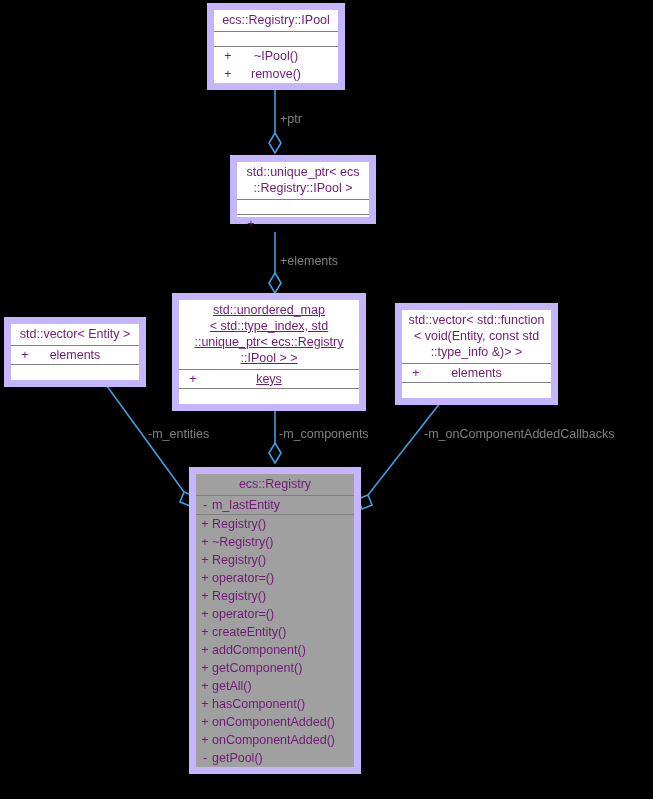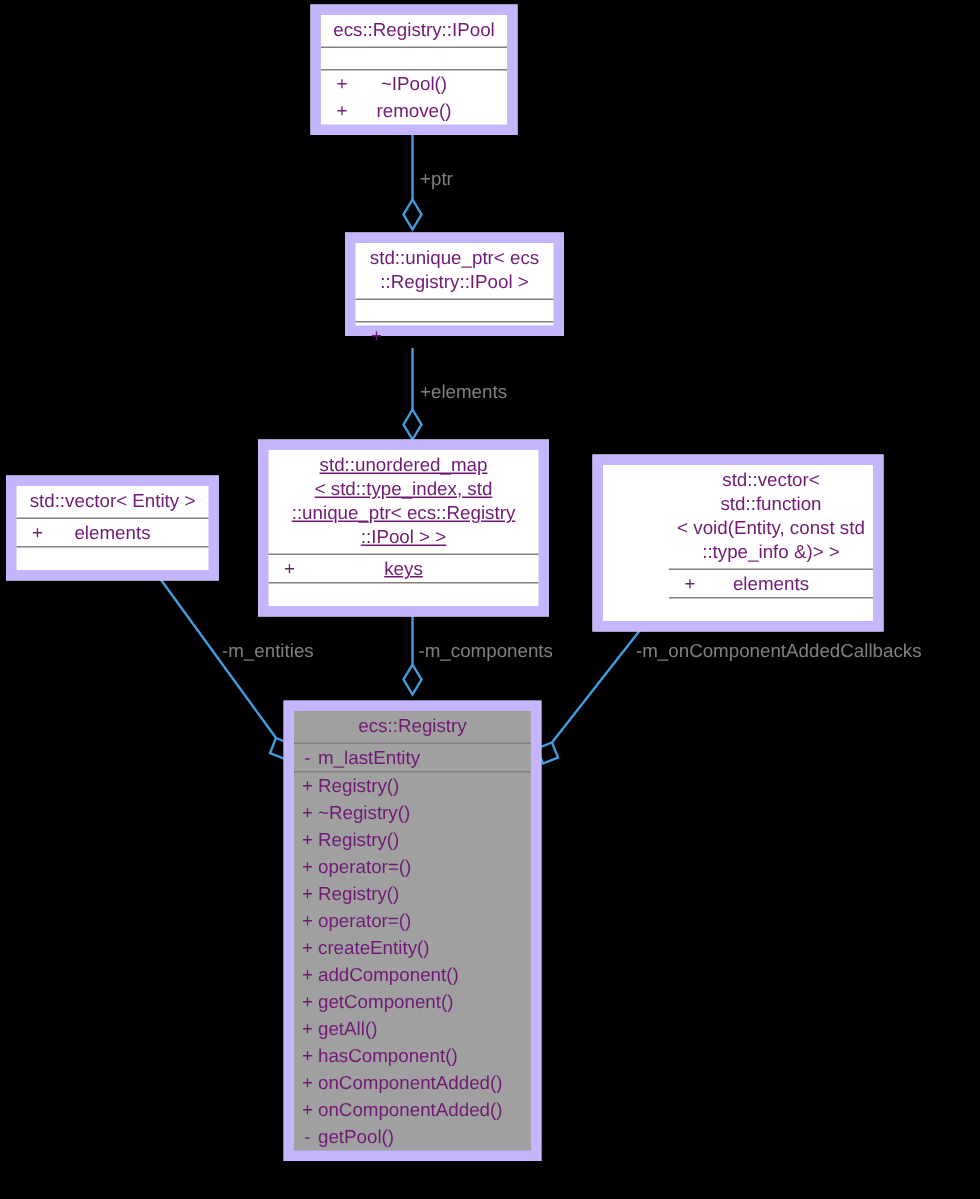--- a/index.html
+++ b/index.html
@@ -149,21 +149,21 @@
     <div class="sec title">std::vector&lt; Entity &gt;</div>
     <div class="sec">
       <div class="row centered-member">
         <span class="vis">+</span>
         <span class="mname">elements</span>
       </div>
     </div>
     <div class="sec empty"></div>
   </div>
 
-  <div class="uml-box" style="left:395px; top:303px; width:194px;padding-left:44px;">
+  <div class="uml-box" style="left:395px; top:303px; width:163px;">
     <div class="sec title">std::vector&lt; std::function
 &lt; void(Entity, const std
 ::type_info &amp;)&gt; &gt;</div>
     <div class="sec">
       <div class="row centered-member">
         <span class="vis">+</span>
         <span class="mname">elements</span>
       </div>
     </div>
     <div class="sec empty"></div>

